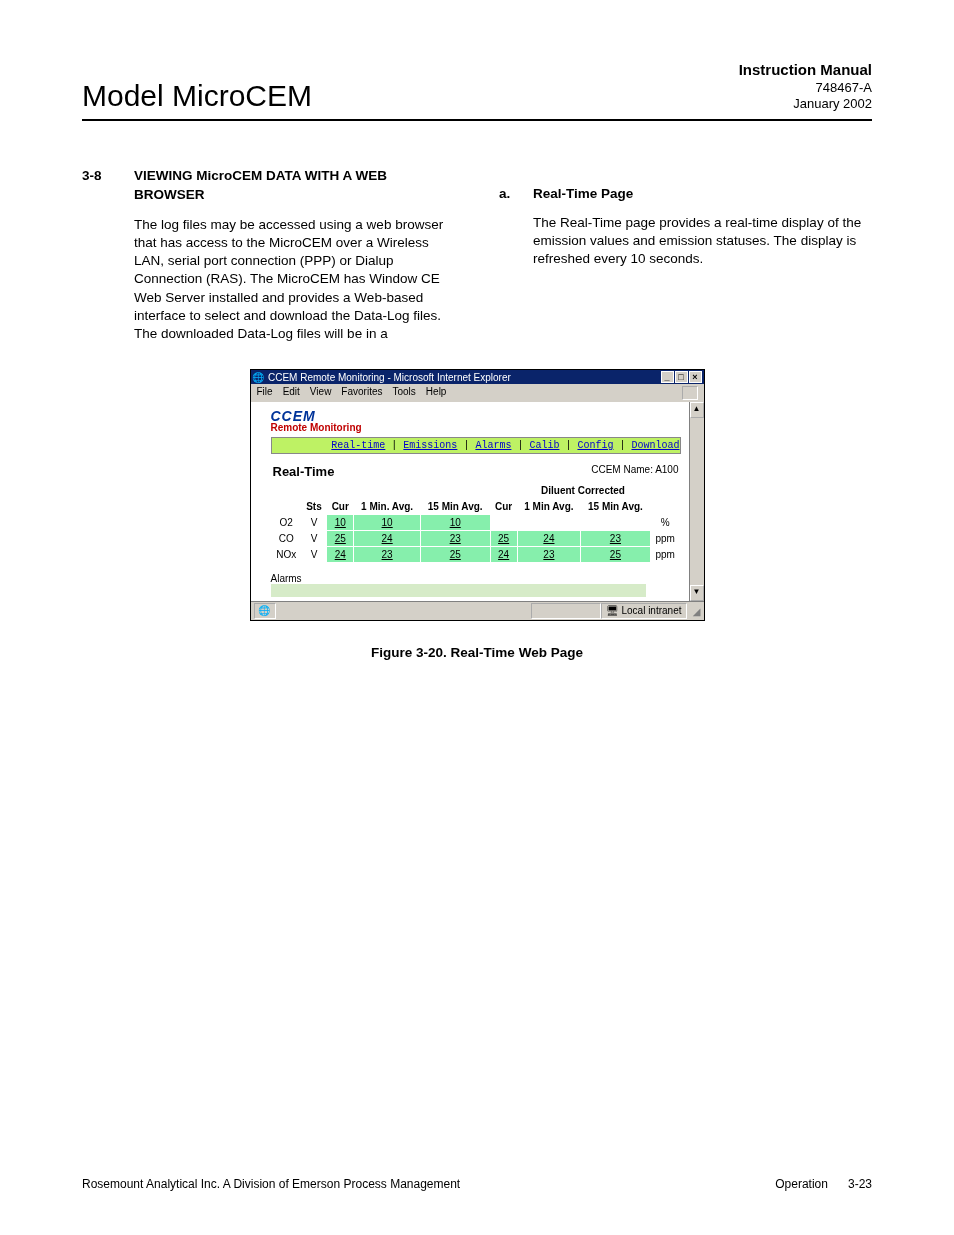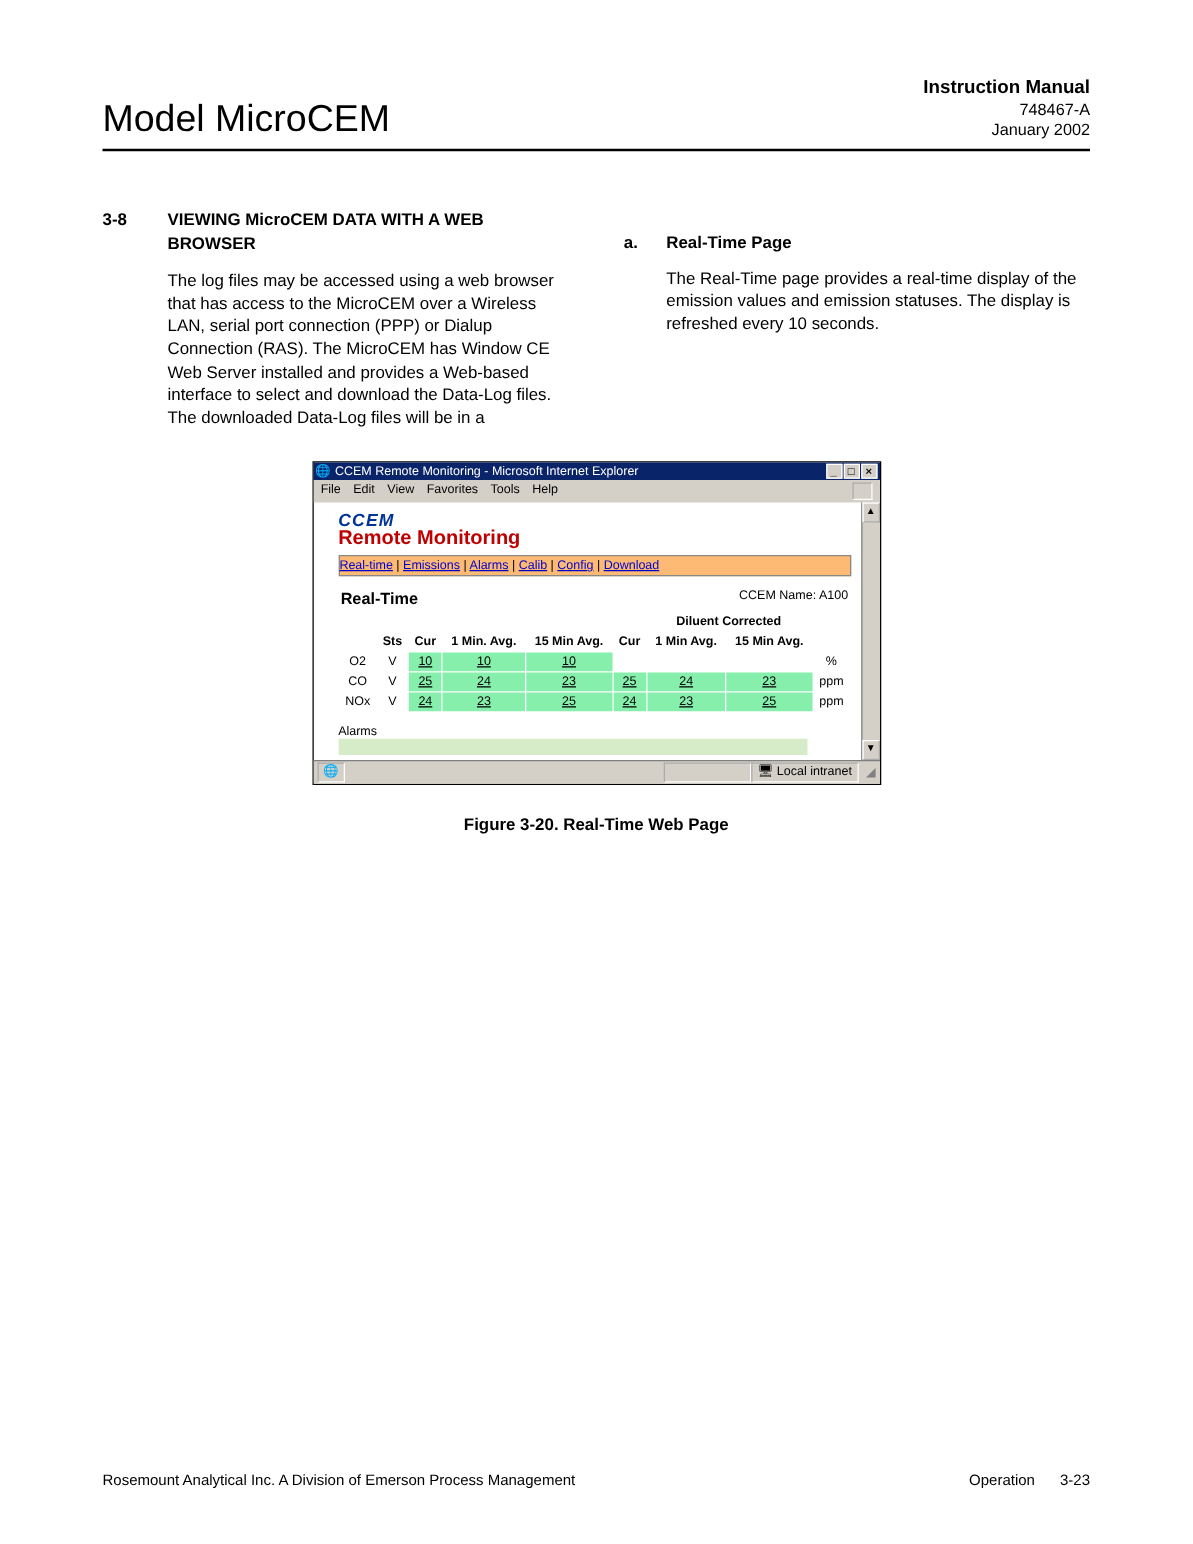--- a/index.html
+++ b/index.html
@@ -107,28 +107,29 @@
   .doc {
     flex:1;
     padding:6px 8px 4px 20px;
   }
   .scrollbar {
     width:14px;background:#d4d0c8;border-left:1px solid #808080;
     display:flex;flex-direction:column;justify-content:space-between;
   }
   .sb-btn{height:14px;background:#d4d0c8;border:1px outset #fff;font-size:8px;text-align:center;line-height:11px;}
   .ccem-logo {font-weight:bold;font-style:italic;color:#003399;font-size:14px;letter-spacing:1px;}
-  .remote-mon{color:#c00000;font-weight:bold;font-size:16px;margin-top:-2px;}
+  .remote-mon{color:#c00000;font-weight:bold;font-size:10px;margin-top:-2px;}
   .navbar {
-    background:#fdba74;
+    background:#bef264;
     border:1px solid #888;
-    text-align:left;
+    text-align:right;
     padding:2px 0;
     margin-top:4px;
     font-size:10px;
+    font-family:Liberation Mono, monospace;
   }
   .navbar a{color:#0000cc;text-decoration:underline;}
   .rt-head{display:flex;justify-content:space-between;margin:10px 2px 0 2px;}
   .rt-head .rt-title{font-weight:bold;font-size:13px;}
   .rt-head .rt-name{font-size:10px;}
   .dilu{ text-align:center;font-weight:bold;font-size:10px;margin:6px 0 2px 215px;}
 
   table.rt {
     border-collapse:separate;border-spacing:1px;
     font-size:10px;width:100%;

